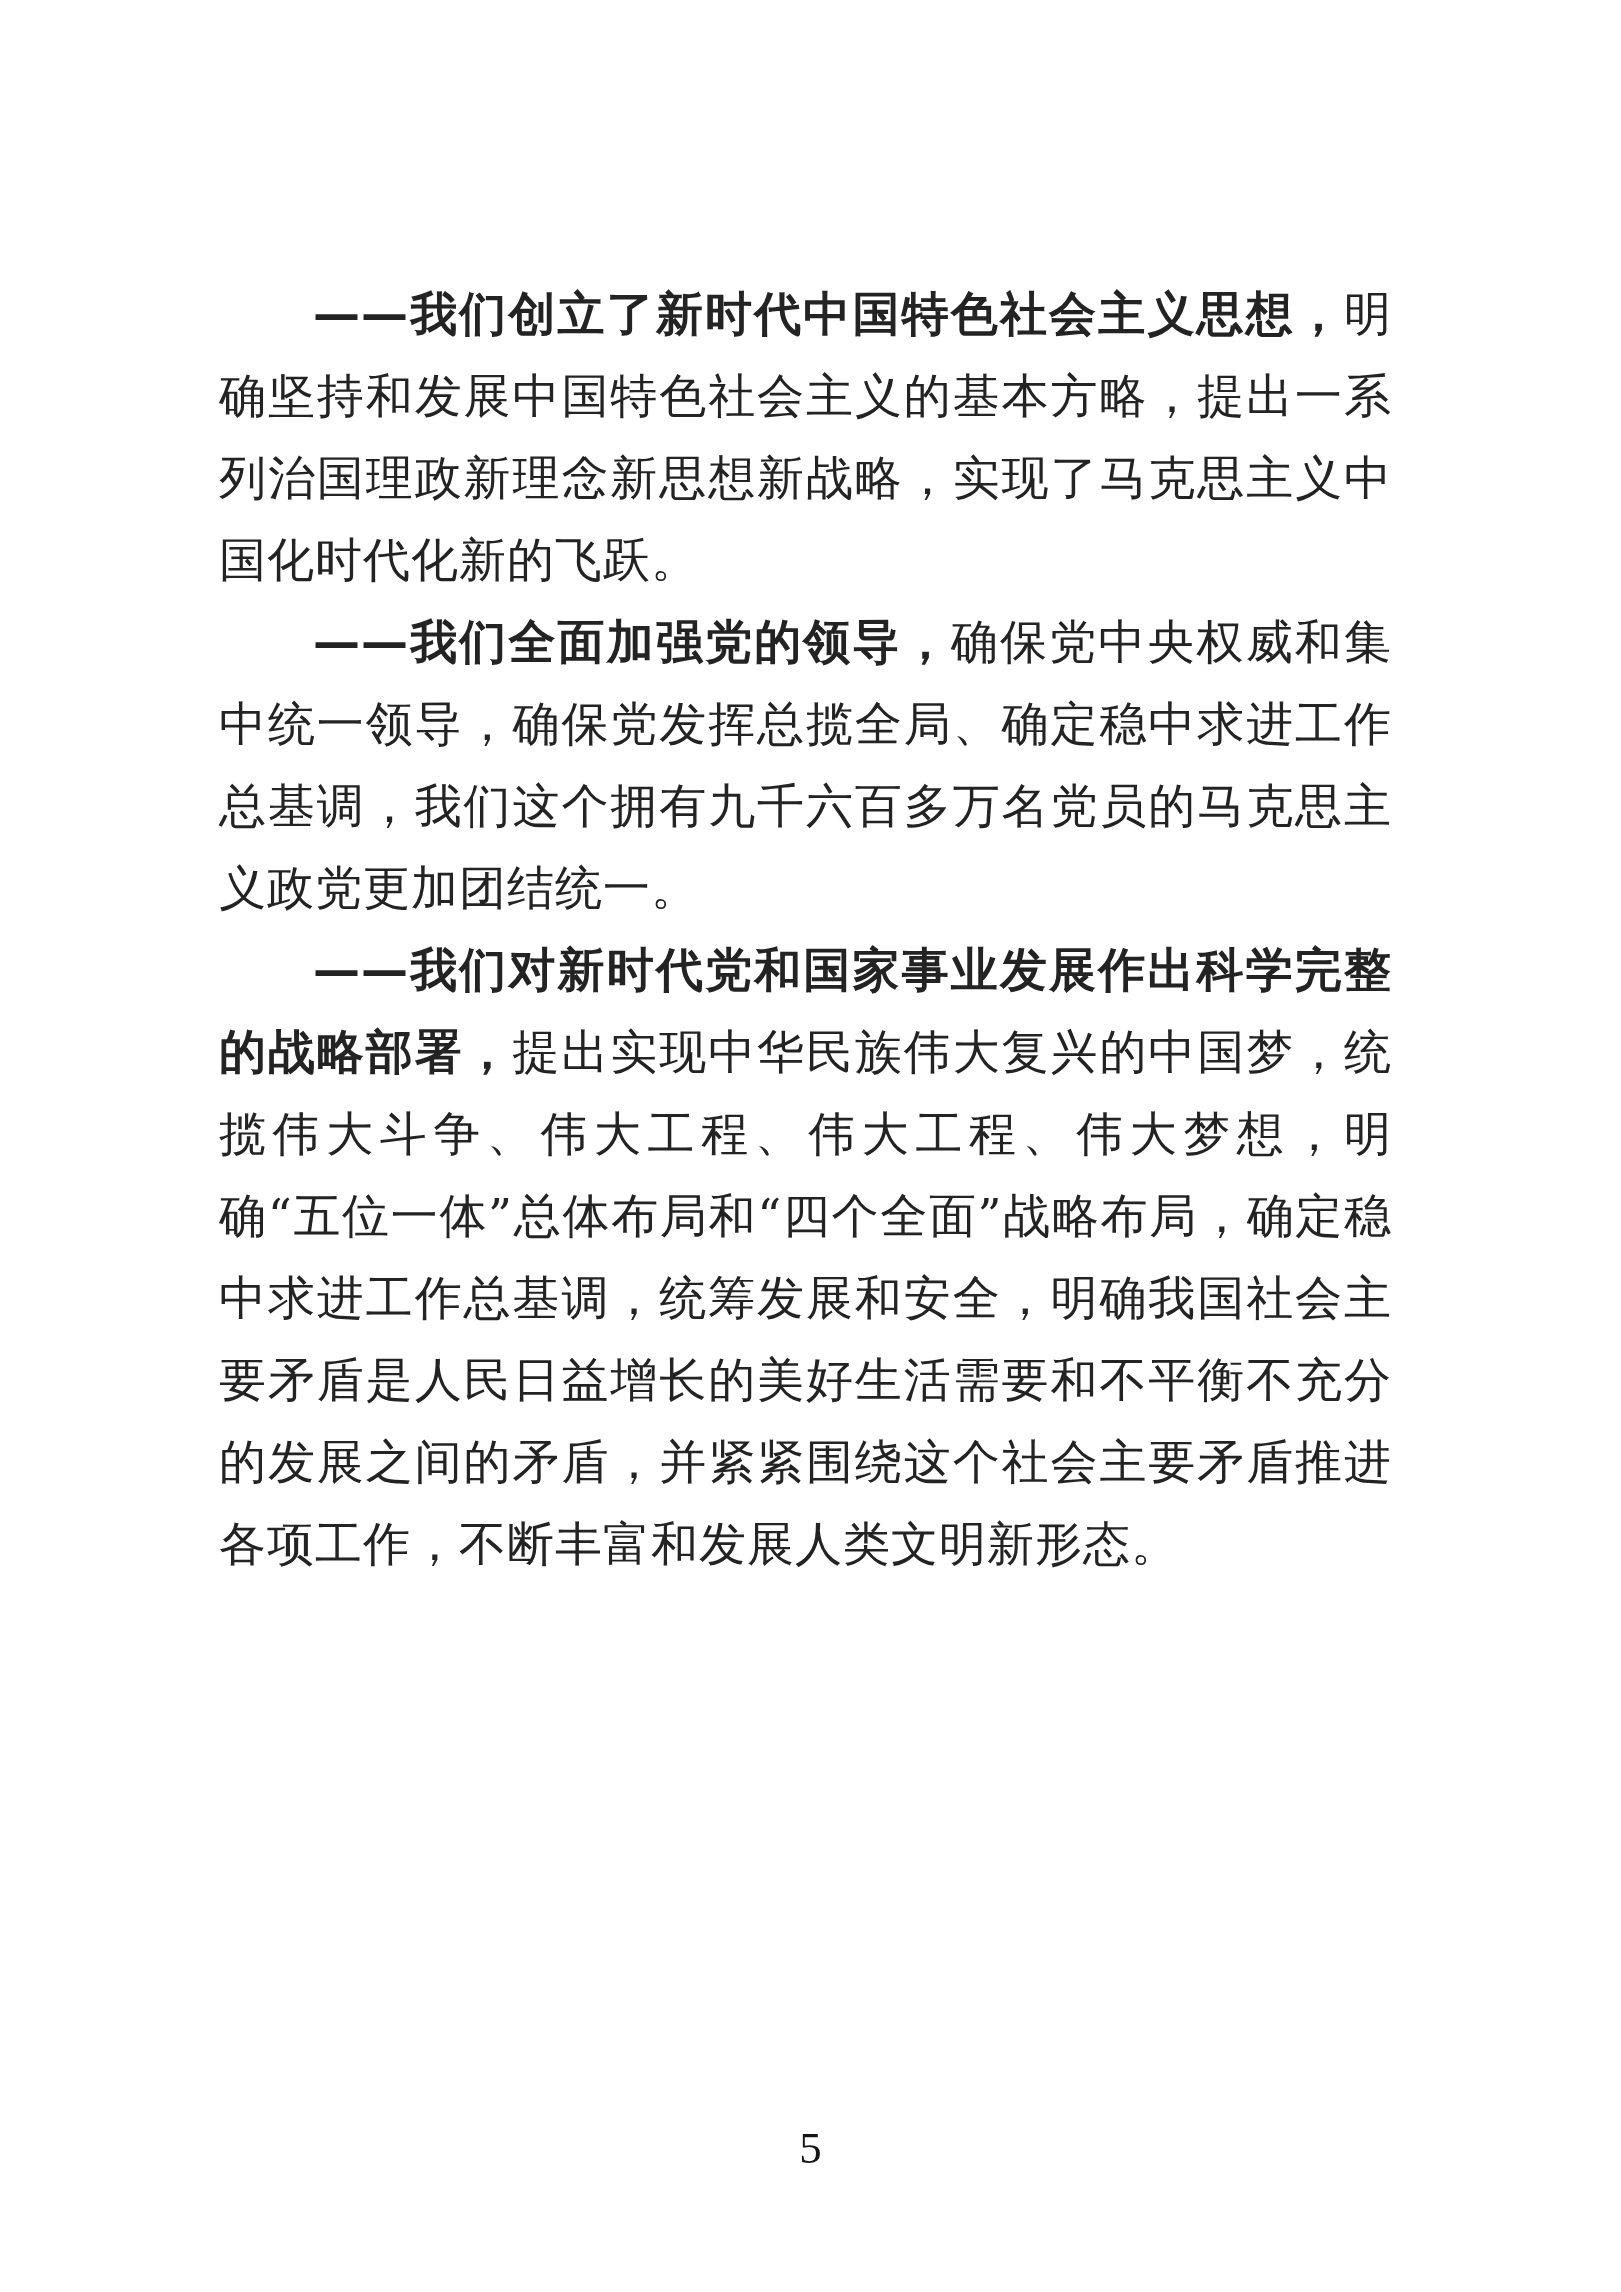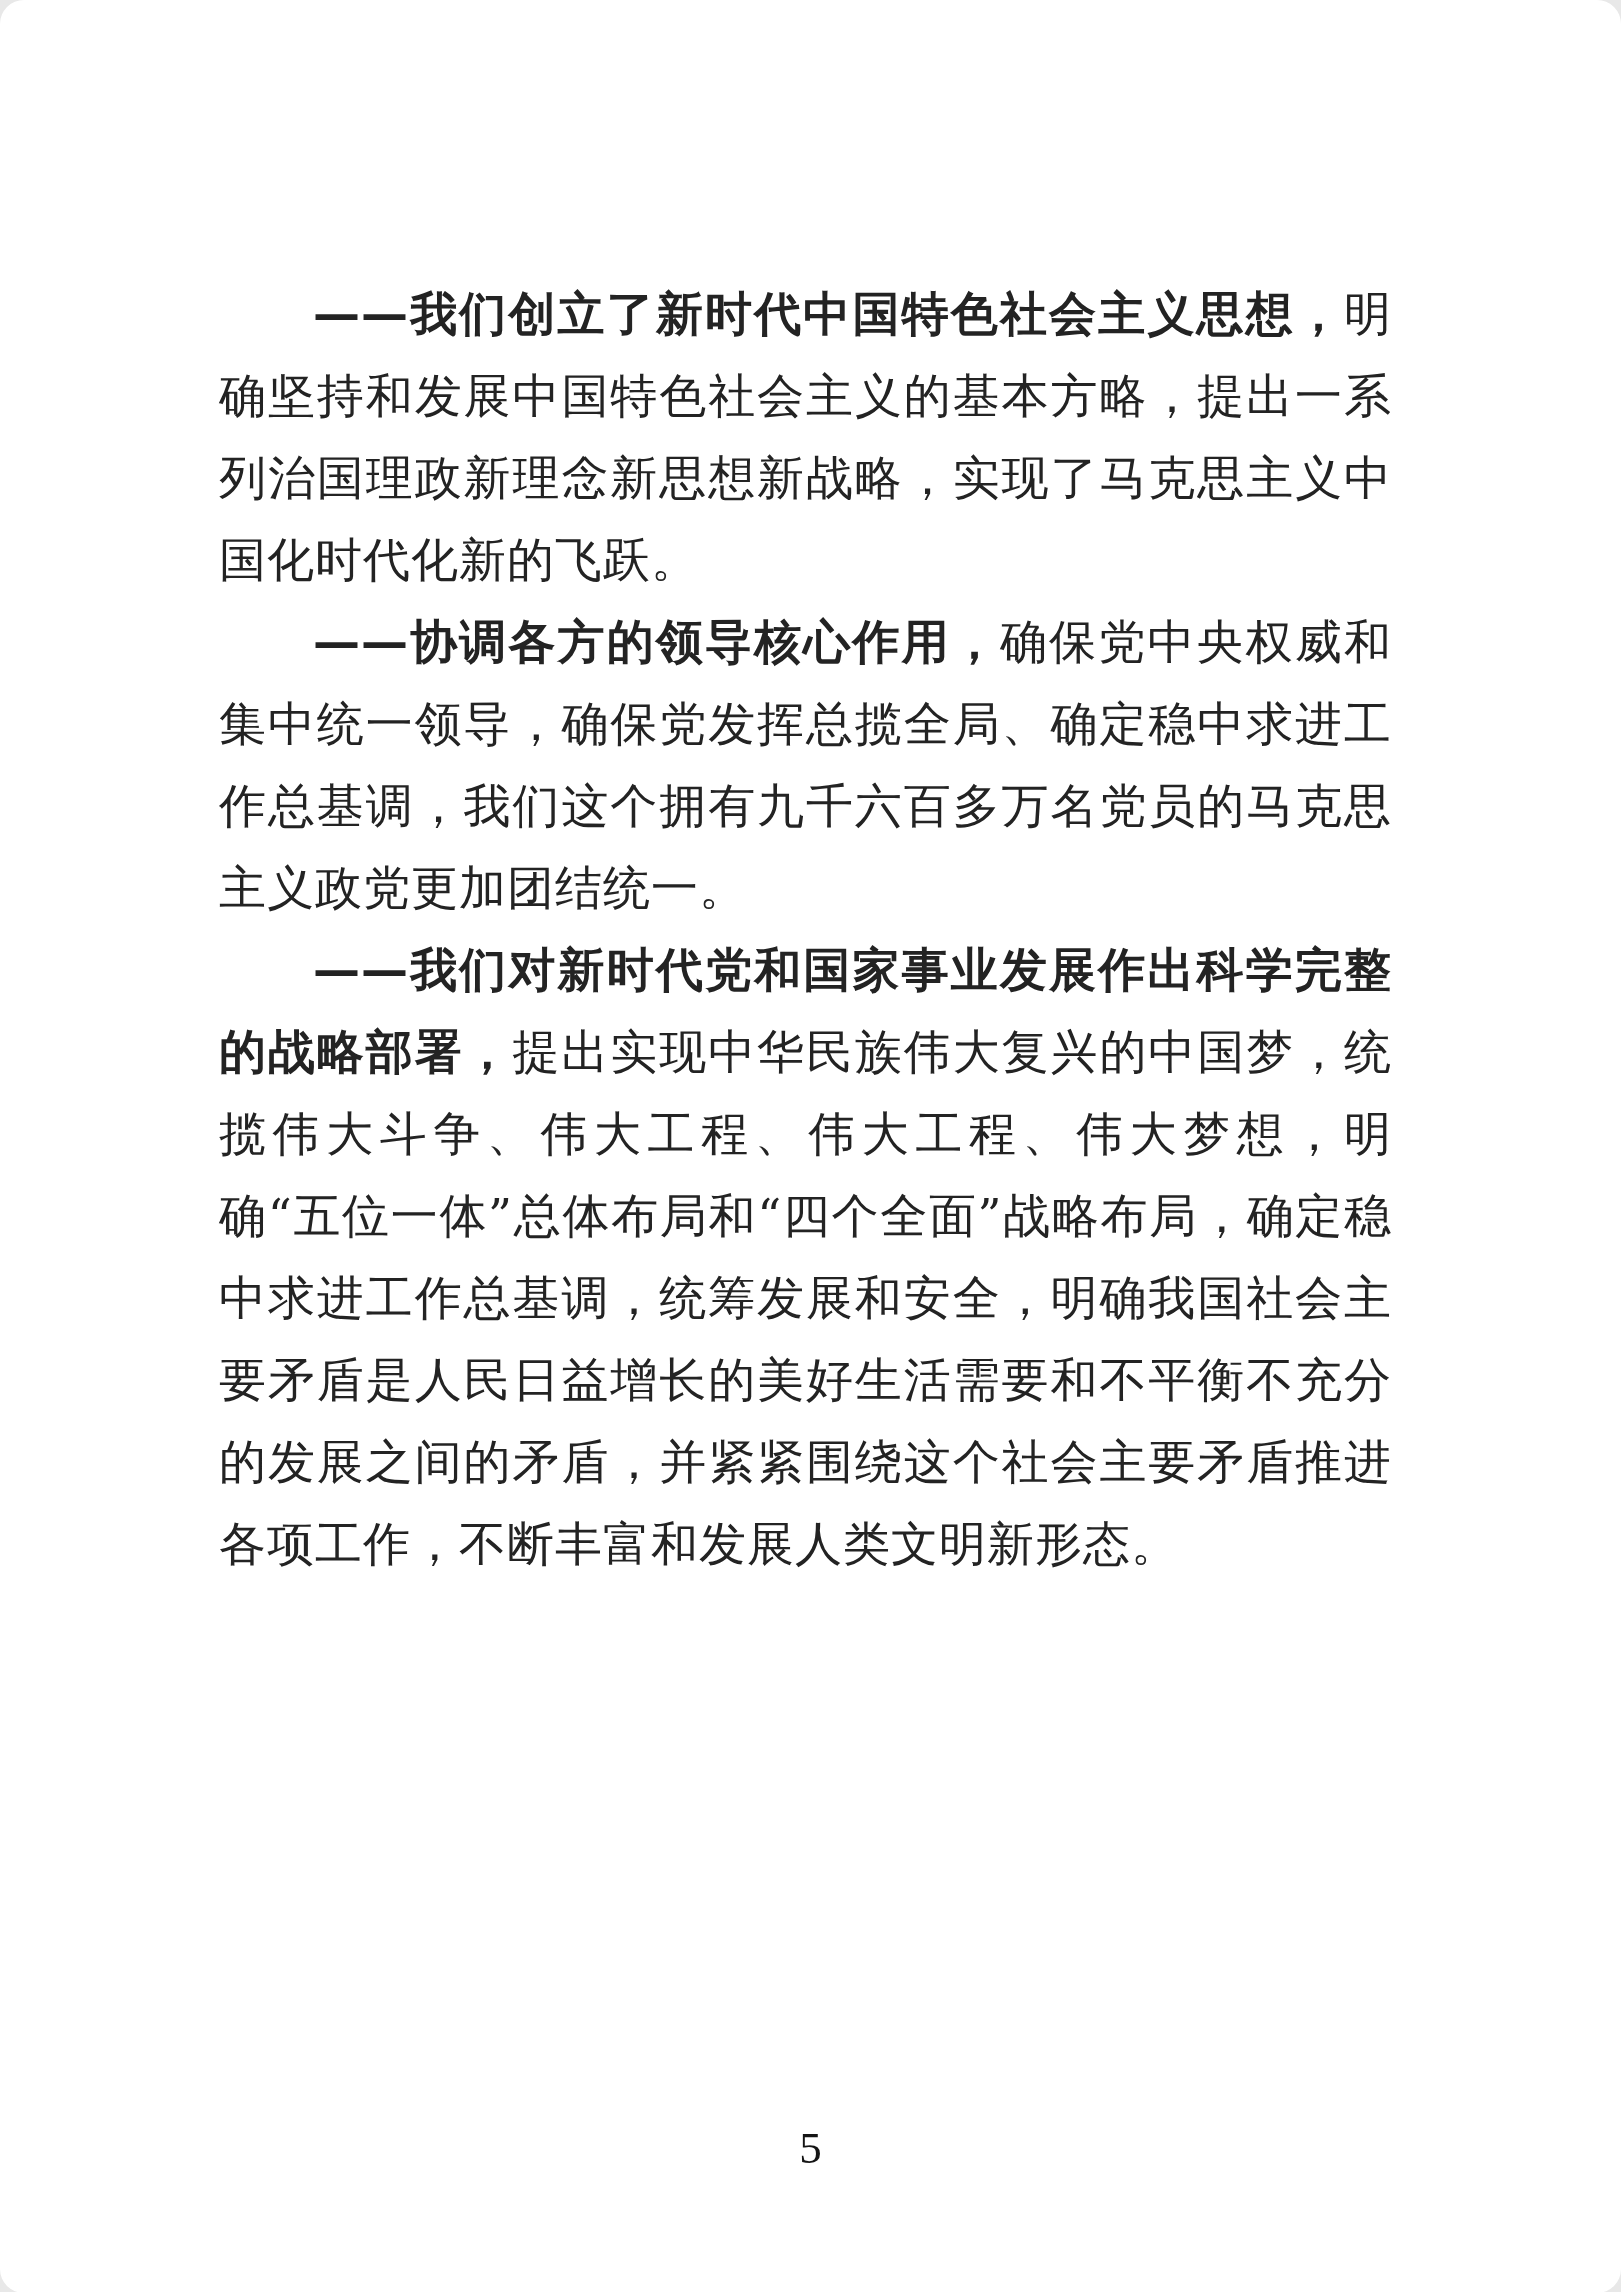--- a/index.html
+++ b/index.html
@@ -7,21 +7,20 @@
     padding: 0;
     background: #e8e8e8;
   }
   .page {
     position: relative;
     width: 1621px;
     height: 2293px;
     margin: 0 auto;
     background: #ffffff;
     overflow: hidden;
-    border-radius: 24px;
   }
   .content {
     position: absolute;
     left: 219px;
     top: 273px;
     width: 1173px;
     font-family: "DejaVu Serif", "Liberation Serif", serif;
     font-size: 47px;
     line-height: 82px;
     color: #232323;
@@ -57,21 +56,21 @@
 
 <div class="page">
 
   <div class="content">
 
     <p>
       <span class="para-lead">——我们创立了新时代中国特色社会主义思想，</span><span class="para-body">明确坚持和发展中国特色社会主义的基本方略，提出一系列治国理政新理念新思想新战略，实现了马克思主义中国化时代化新的飞跃。</span>
     </p>
 
     <p>
-      <span class="para-lead">——协调各方的领导核心作用，</span><span class="para-body">确保党中央权威和集中统一领导，确保党发挥总揽全局、确定稳中求进工作总基调，我们这个拥有九千六百多万名党员的马克思主义政党更加团结统一。</span>
+      <span class="para-lead">——我们全面加强党的领导，</span><span class="para-body">确保党中央权威和集中统一领导，确保党发挥总揽全局、确定稳中求进工作总基调，我们这个拥有九千六百多万名党员的马克思主义政党更加团结统一。</span>
     </p>
 
 
     <p>
       <span class="para-lead">——我们对新时代党和国家事业发展作出科学完整的战略部署，</span><span class="para-body">提出实现中华民族伟大复兴的中国梦，统揽伟大斗争、伟大工程、伟大工程、伟大梦想，明确“五位一体”总体布局和“四个全面”战略布局，确定稳中求进工作总基调，统筹发展和安全，明确我国社会主要矛盾是人民日益增长的美好生活需要和不平衡不充分的发展之间的矛盾，并紧紧围绕这个社会主要矛盾推进各项工作，不断丰富和发展人类文明新形态。</span>
     </p>
 
   </div>
 
   <div class="page-number">5</div>

